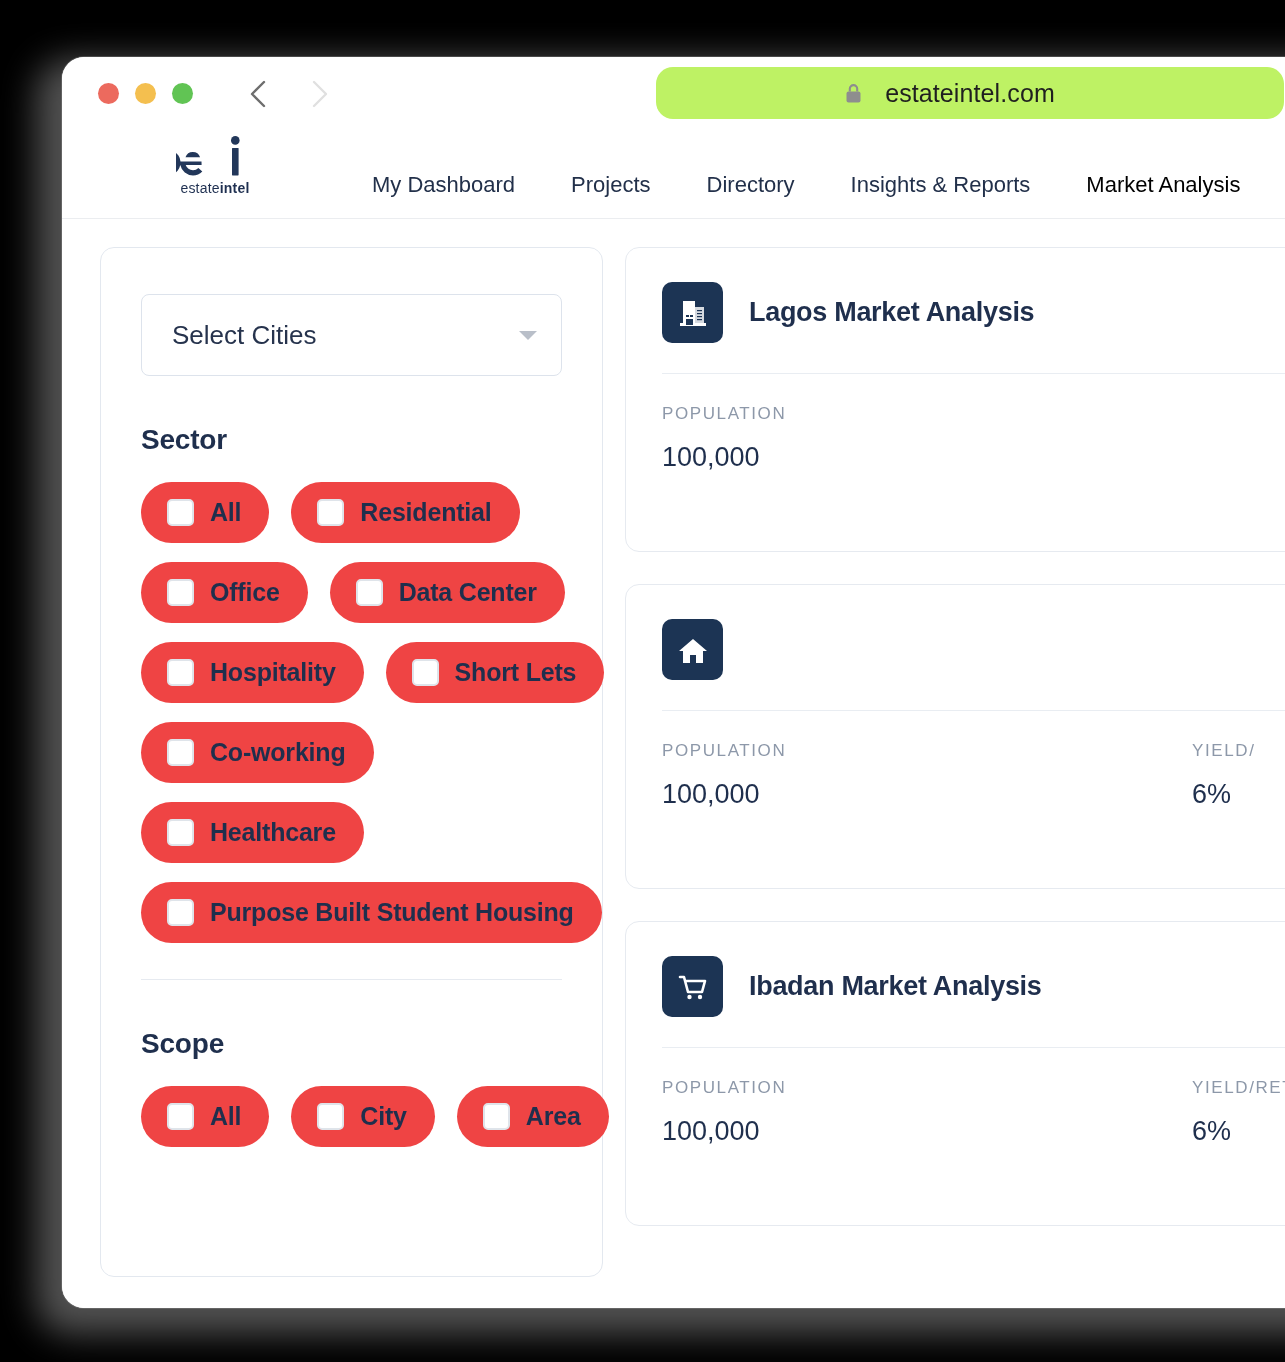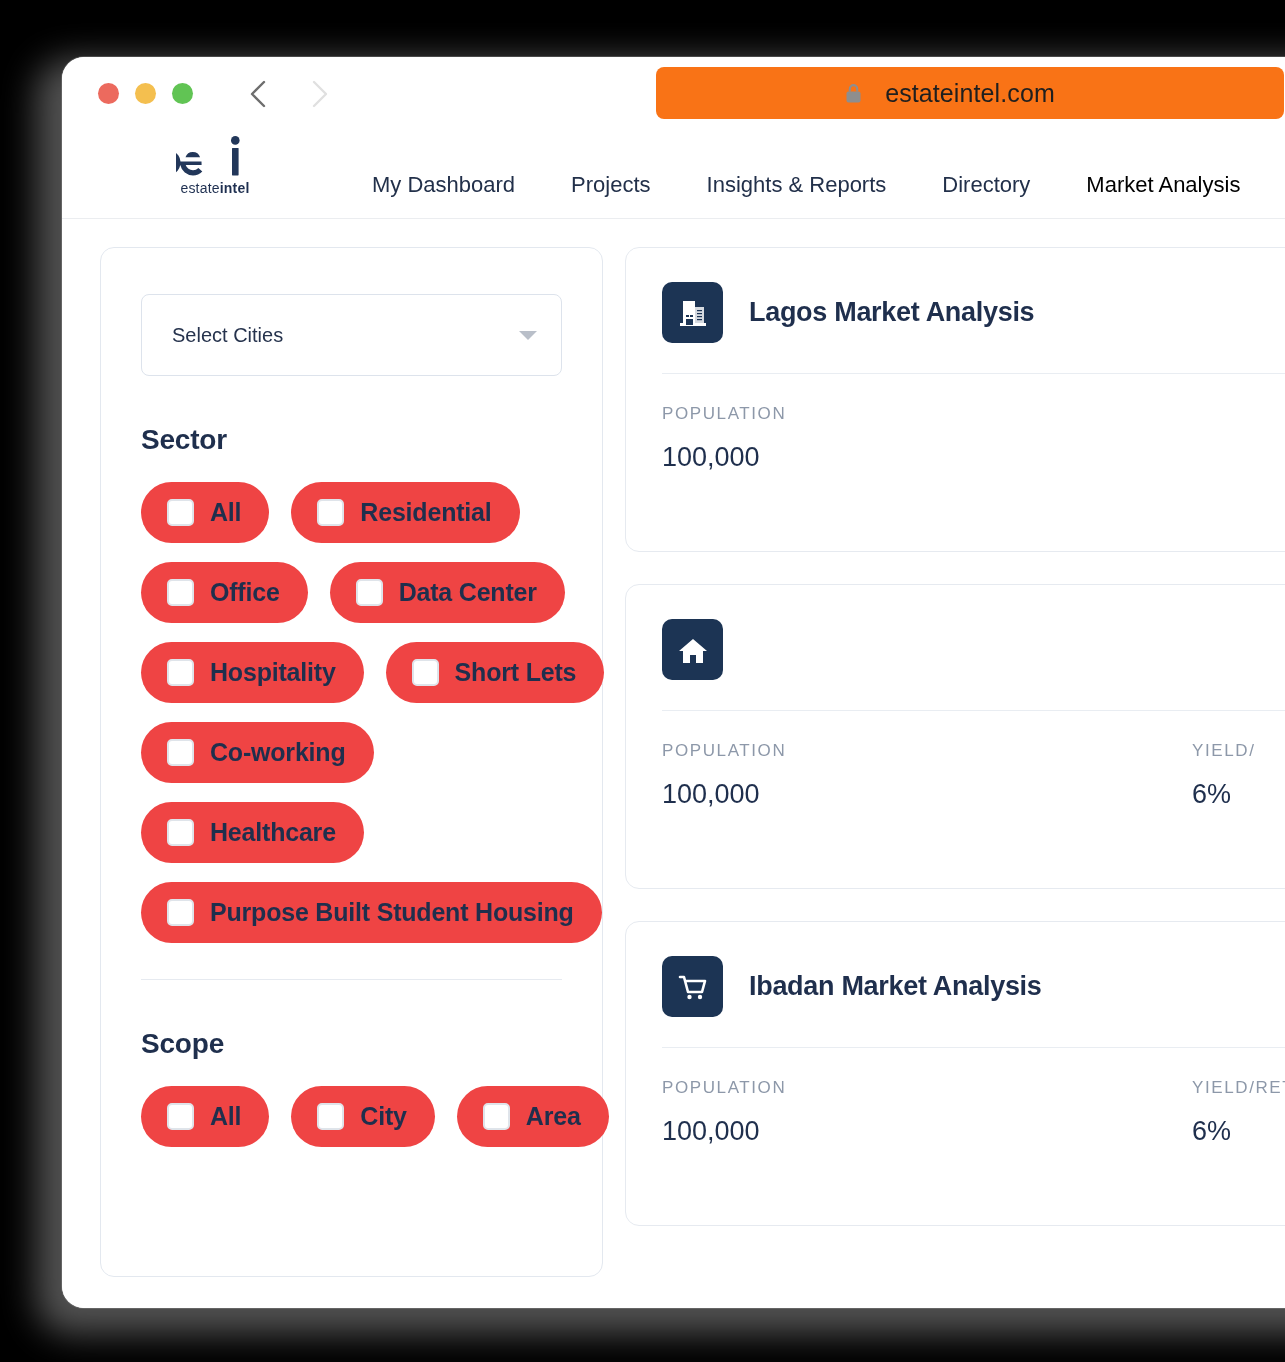--- a/index.html
+++ b/index.html
@@ -60,22 +60,22 @@
     align-items: center;
   }
   .chev { width: 34px; height: 38px; display: block; }
 
   .urlbar {
     position: absolute;
     left: 594px;
     top: 10px;
     width: 628px;
     height: 52px;
-    background: #f97316;
-    border-radius: 8px;
+    background: #bef264;
+    border-radius: 17px;
     display: flex;
     align-items: center;
     justify-content: center;
     gap: 23px;
     padding-right: 40px;
   }
   .lock-icon { width: 17px; height: 21px; display: block; }
   .url-text {
     font-size: 25px;
     color: #1f1f1f;
@@ -163,21 +163,21 @@
     border: 1px solid #dde3ec;
     border-radius: 8px;
     display: flex;
     align-items: center;
     padding: 0 24px 0 30px;
     justify-content: space-between;
     cursor: pointer;
     background: #ffffff;
   }
   .select-cities .placeholder {
-    font-size: 20px;
+    font-size: 26px;
     color: #26334d;
   }
   .caret {
     width: 0; height: 0;
     border-left: 9px solid transparent;
     border-right: 9px solid transparent;
     border-top: 9px solid #b9bfc9;
   }
 
   .section-title {
@@ -342,22 +342,22 @@
           <circle cx="59.3" cy="5.4" r="4.3" fill="#22375a"></circle>
         </svg>
         <div class="logo-word">
           <span class="light">estate</span><b>intel</b>
         </div>
       </div>
 
       <nav class="main-nav">
         <div class="nav-item">My Dashboard</div>
         <div class="nav-item">Projects</div>
+        <div class="nav-item">Directory</div>
         <div class="nav-item">Insights &amp; Reports</div>
-        <div class="nav-item">Directory</div>
         <div class="nav-item active">Market Analysis</div>
         <div class="nav-item">Transaction Comp</div>
       </nav>
     </div>
 
     <div class="page-body">
 
       <aside class="filter-panel">
 
         <div class="select-cities">

